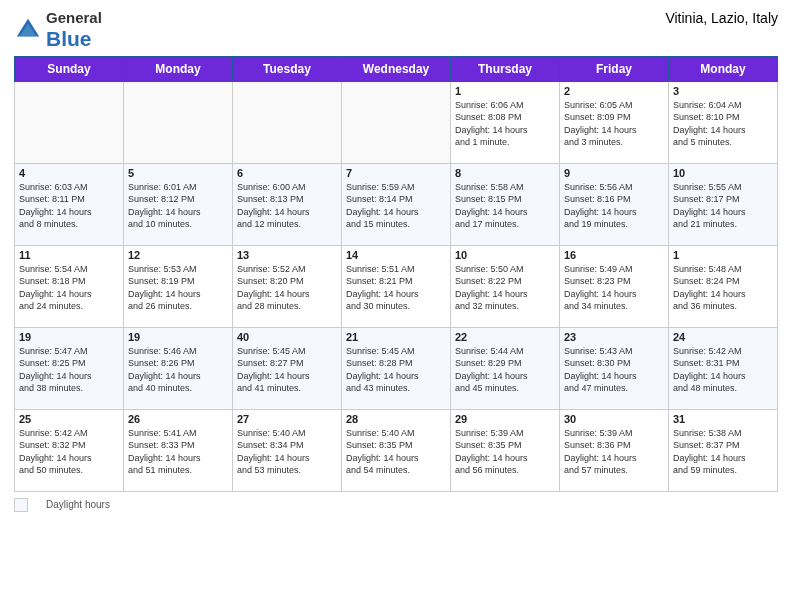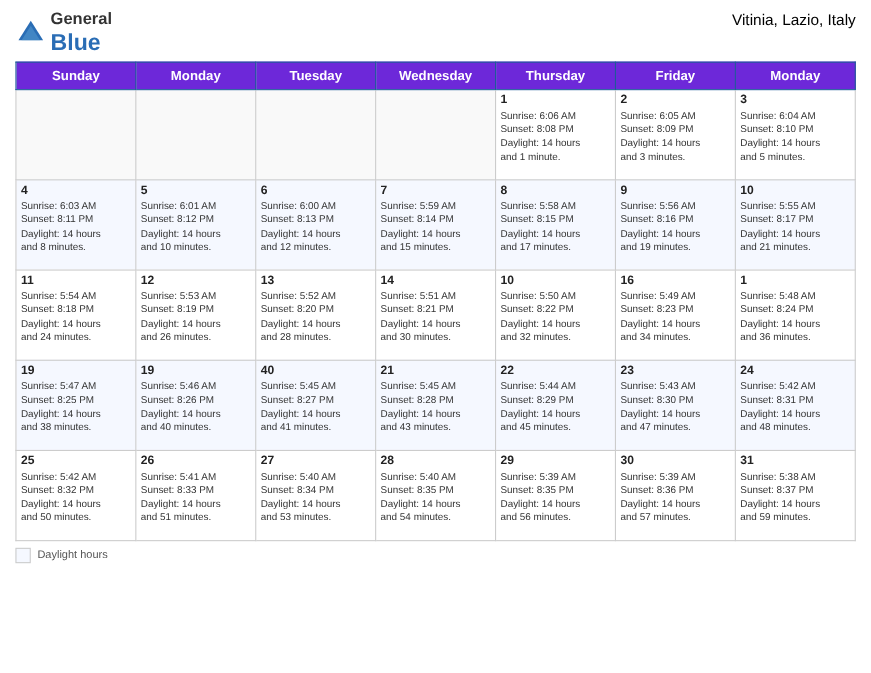--- a/index.html
+++ b/index.html
@@ -97,21 +97,21 @@
       line-height: 1.4;
       font-size: 9px;
       color: #333;
     }
     .footer {
       display: flex;
       align-items: center;
       margin-top: 6px;
       font-size: 10px;
       color: #555;
-      gap: 6px;
+      gap: 18px;
     }
     .footer-box {
       width: 14px;
       height: 14px;
       background: #f5f8ff;
       border: 1px solid #ccc;
       display: inline-block;
     }
   </style>
 </head>

